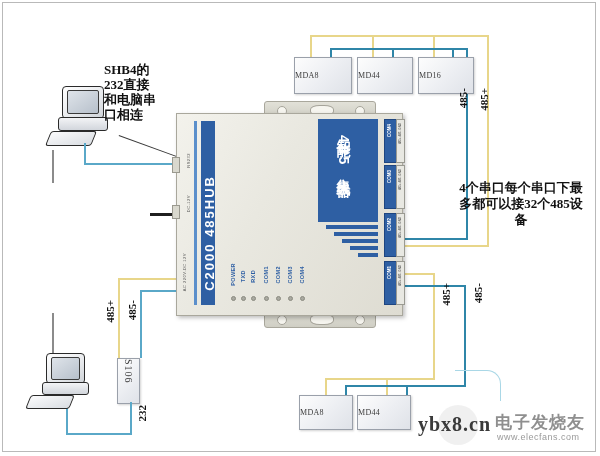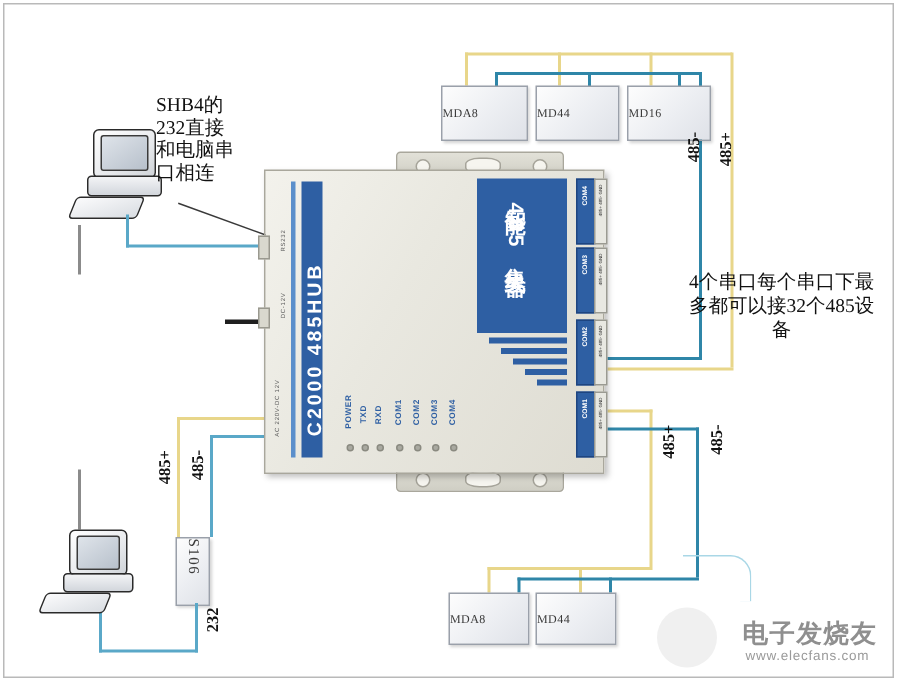--- a/index.html
+++ b/index.html
@@ -65,21 +65,21 @@
     text-align: center;
     padding-top: 4px;
     box-sizing: border-box;
   }
 
   
   .note {
     position: absolute;
     font-family: "Liberation Serif", "DejaVu Serif", serif;
     color: #111111;
-    font-weight: normal;
+    font-weight: bold;
     line-height: 15px;
   }
   .note.n14 { font-size: 13px; }
   .note.center { text-align: center; }
 
   
   .wlabel {
     position: absolute;
     font-family: "Liberation Serif", serif;
     font-size: 11px;
@@ -462,15 +462,16 @@
 
     <div class="port-block" style="left:208px; top:6px; width:11px; height:42px;">
       <div class="port-label" style="left:2px; top:4px;">COM4</div>
     </div>
     <div class="port-pins" style="left:220px; top:6px; width:7px; height:42px;">
       <div class="pin-txt" style="left:1px; top:3px;">485+ 485- GND</div>
     </div>
   </div>
 
   <div class="wm-circle" style="left:438px; top:405px;"></div>
+  <div class="wm-ybx" style="left:418px; top:413px;">ybx8.cn</div>
   <div class="wm-cn" style="left:495px; top:411px;">电子发烧友</div>
   <div class="wm-url" style="left:497px; top:432px;">www.elecfans.com</div>
 </div>
 
 </body></html>

